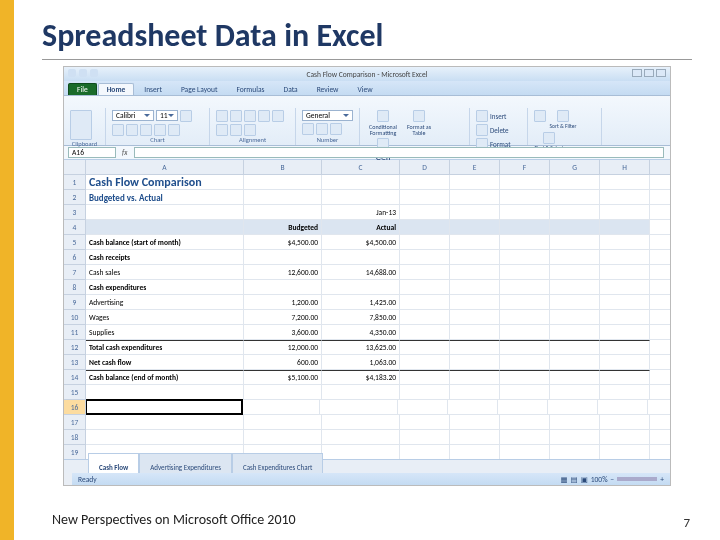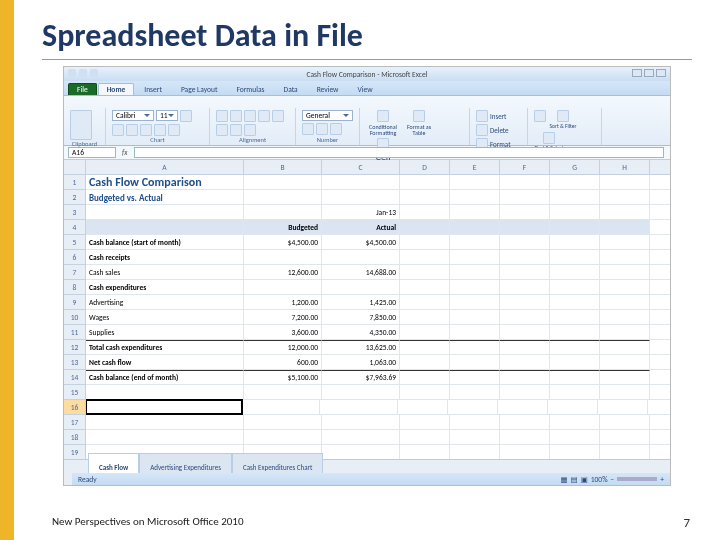--- a/index.html
+++ b/index.html
@@ -48,29 +48,29 @@
   .bold { font-weight: 700; }
   .hdr-fill-row .cell { background: #dbe5f1; }
   .sep-row .cell { border-top: 1px solid #333; }
   .active-cell { border: 2px solid #000 !important; margin: -1px; position: relative; z-index: 2; }
   .sheet-tabs { position: absolute; left: 0; right: 0; bottom: 12px; height: 14px; background: #e8eef6; display: flex; align-items: center; border-top: 1px solid #b8cde6; padding-left: 24px; gap: 0; }
   .sheet-tab { padding: 13px 10px; border: 1px solid #b8cde6; border-bottom: none; background: #dce6f2; font-size: 7px; color: #2b4a7a; height: 12px; display: flex; align-items: center; }
   .sheet-tab.active { background: #fff; font-weight: 700; }
   .statusbar { position: absolute; left: 0; right: 0; bottom: 0; height: 12px; background: linear-gradient(#d6e6f8,#c4dbf2); display: flex; align-items: center; padding: 0 6px; justify-content: space-between; color: #2b4a7a; margin-left: 8px; }
   .zoom { display: flex; gap: 3px; align-items: center; }
   .zoom .track { width: 40px; height: 4px; background: #aac; position: relative; }
-  .footer { position: absolute; left: 40px; bottom: 12px; font-size: 11px; color: #222; padding-left: 12px; }
+  .footer { position: absolute; left: 40px; bottom: 12px; font-size: 14px; color: #222; padding-left: 12px; }
   .pagenum { position: absolute; right: 30px; bottom: 10px; font-size: 13px; color: #333; }
 </style>
 </head>
 <body>
 
 <div class="gold-bar"></div>
 <div class="slide">
-  <h1 class="title">Spreadsheet Data in File</h1>
+  <h1 class="title">Spreadsheet Data in Excel</h1>
   <hr class="hr">
 
   <div class="shot">
     <div class="qat">
       <span></span>
       <span></span>
       <span></span>
     </div>
     <div class="titlebar">
       <span>Cash Flow Comparison - Microsoft Excel</span>
@@ -359,21 +359,21 @@
             <div class="cell cC r">1,063.00</div>
             <div class="cell cD"></div>
             <div class="cell cE"></div>
             <div class="cell cF"></div>
             <div class="cell cG"></div>
             <div class="cell cH"></div>
           </div>
         <div class="row sep-row">
             <div class="cell cA bold">Cash balance (end of month)</div>
             <div class="cell cB r">$5,100.00</div>
-            <div class="cell cC r">$7,963.69</div>
+            <div class="cell cC r">$4,183.20</div>
             <div class="cell cD"></div>
             <div class="cell cE"></div>
             <div class="cell cF"></div>
             <div class="cell cG"></div>
             <div class="cell cH"></div>
           </div>
         <div class="row">
             <div class="cell cA"></div>
             <div class="cell cB"></div>
             <div class="cell cC"></div>

